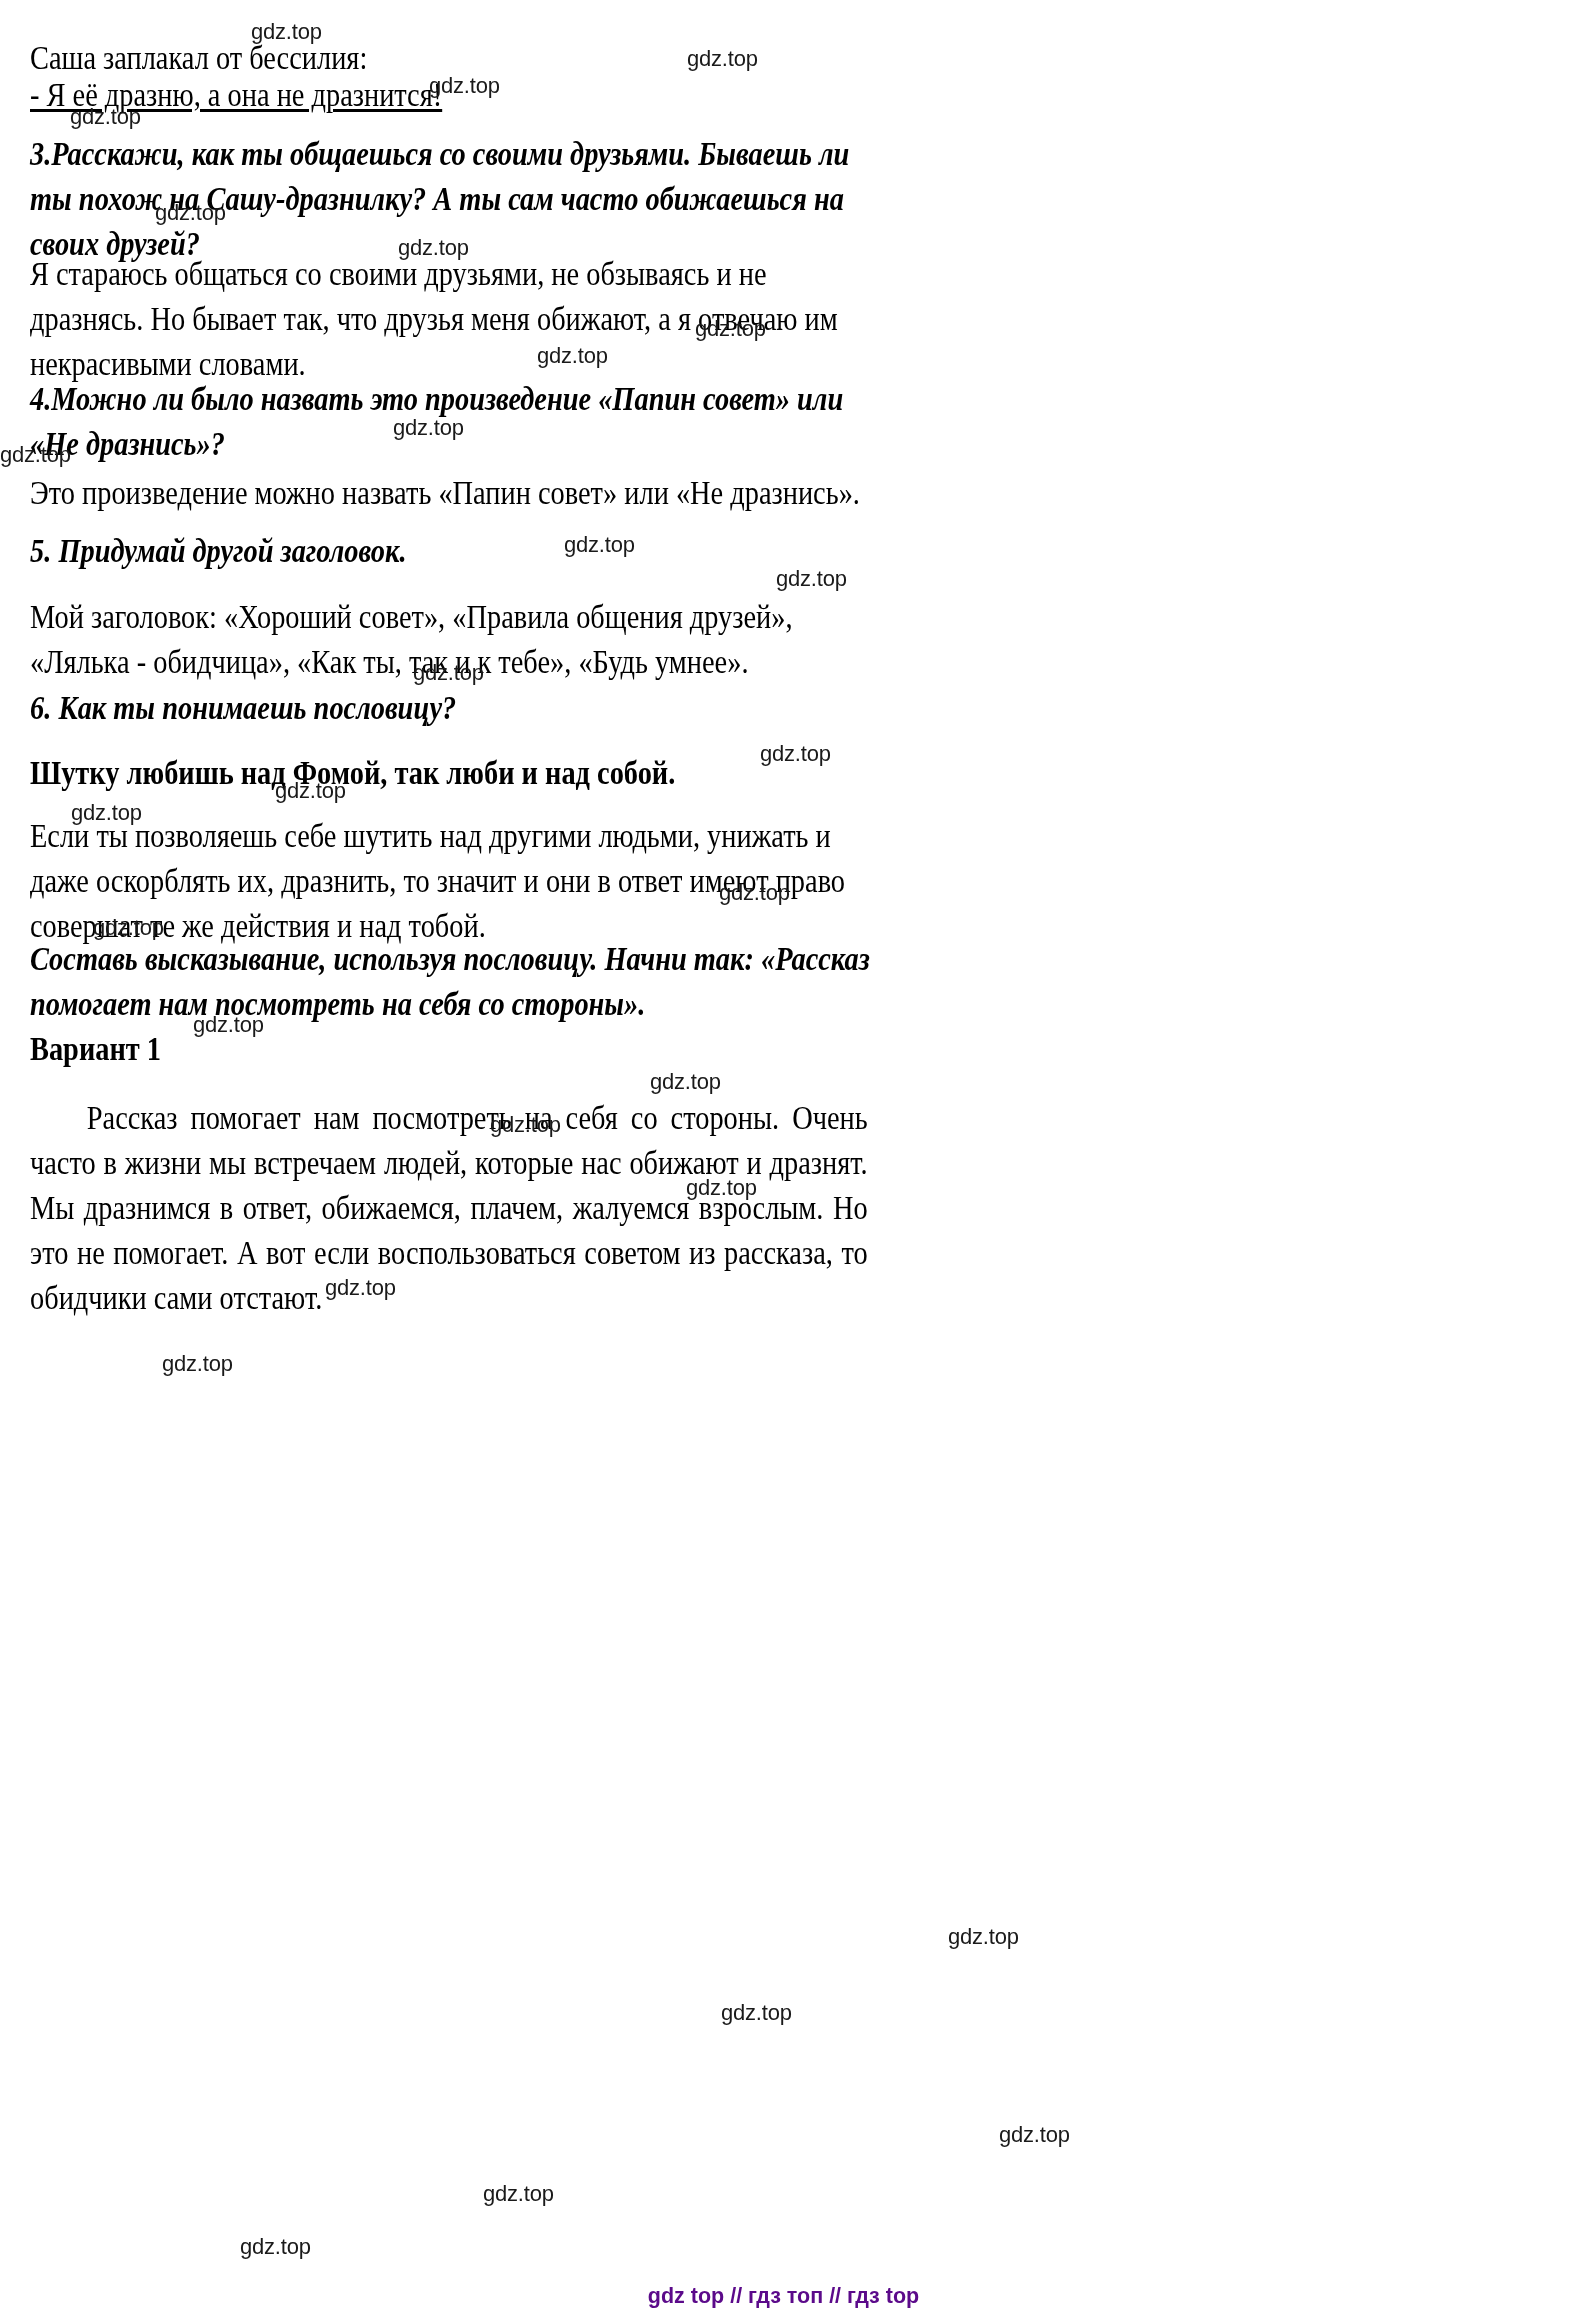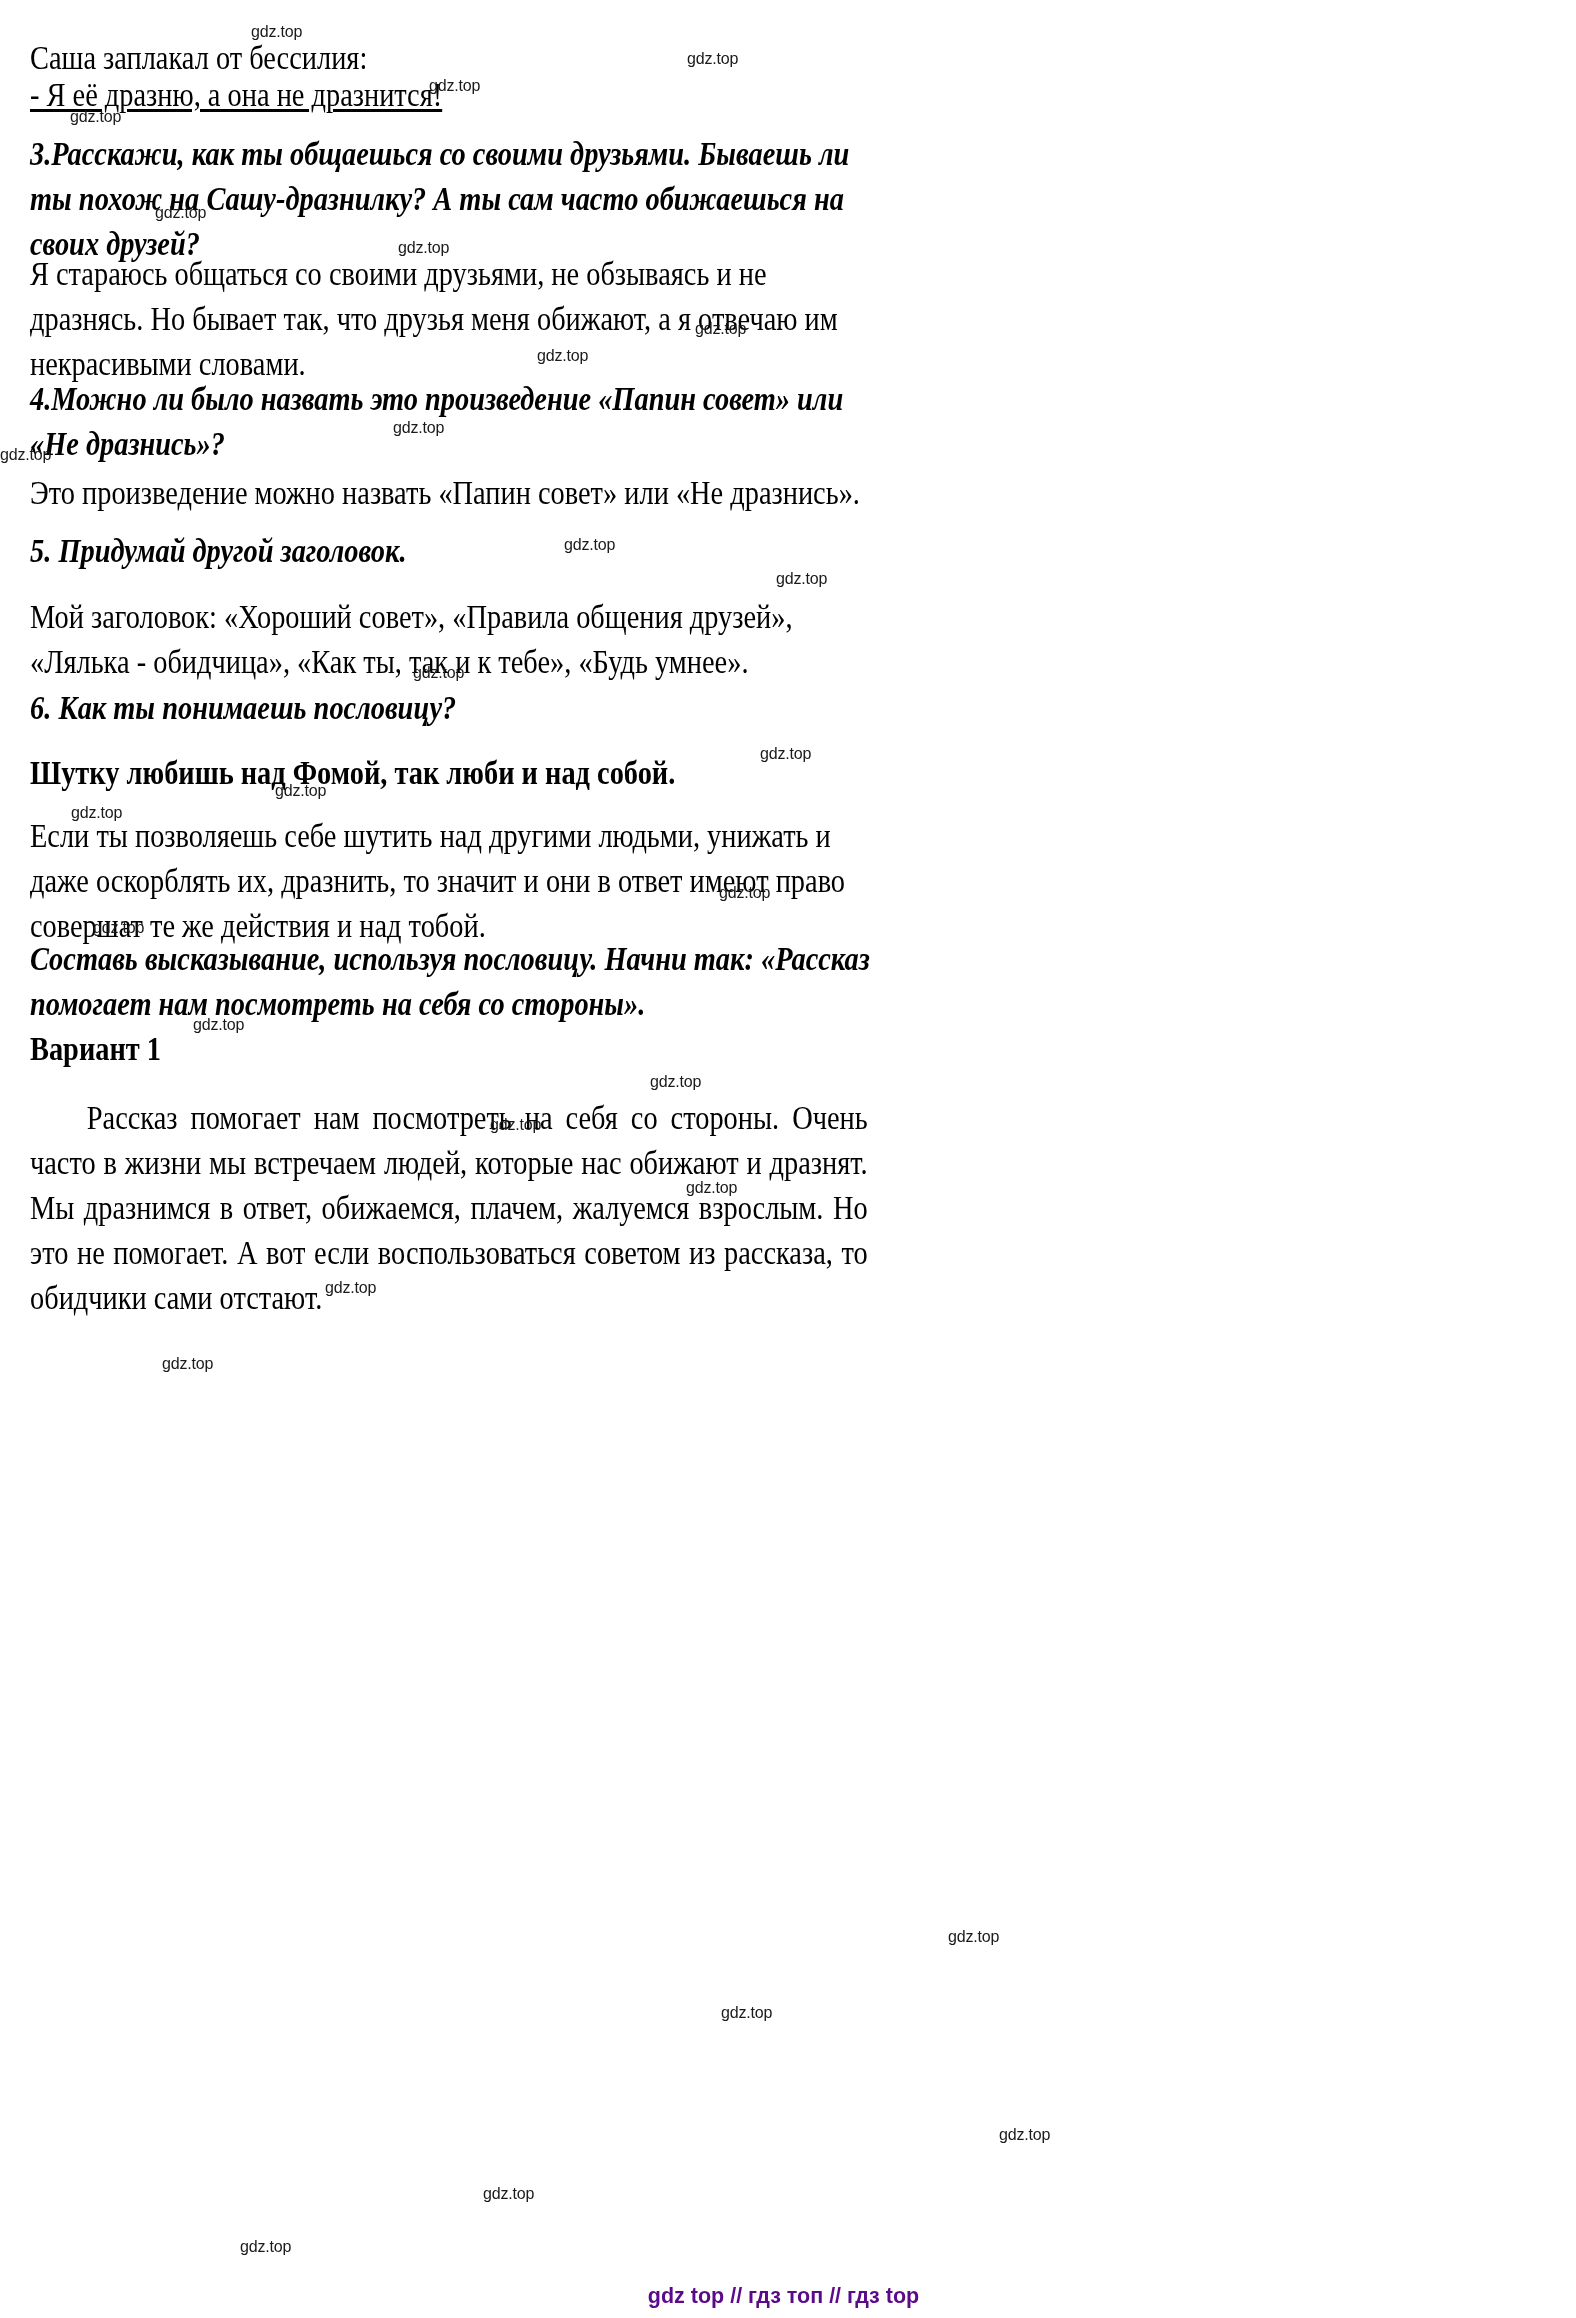--- a/index.html
+++ b/index.html
@@ -44,21 +44,21 @@
     font-weight: bold;
     font-size: 21.5px;
     line-height: 25px;
     white-space: nowrap;
   }
 
   
   .wm {
     position: absolute;
     font-family: "Liberation Sans", "DejaVu Sans", sans-serif;
-    font-size: 16px;
+    font-size: 22px;
     line-height: 20.7px;
     color: #1a1a1a;
     white-space: nowrap;
     letter-spacing: -0.2px;
     z-index: 5;
   }
 
   
   .blk {
     position: absolute;

